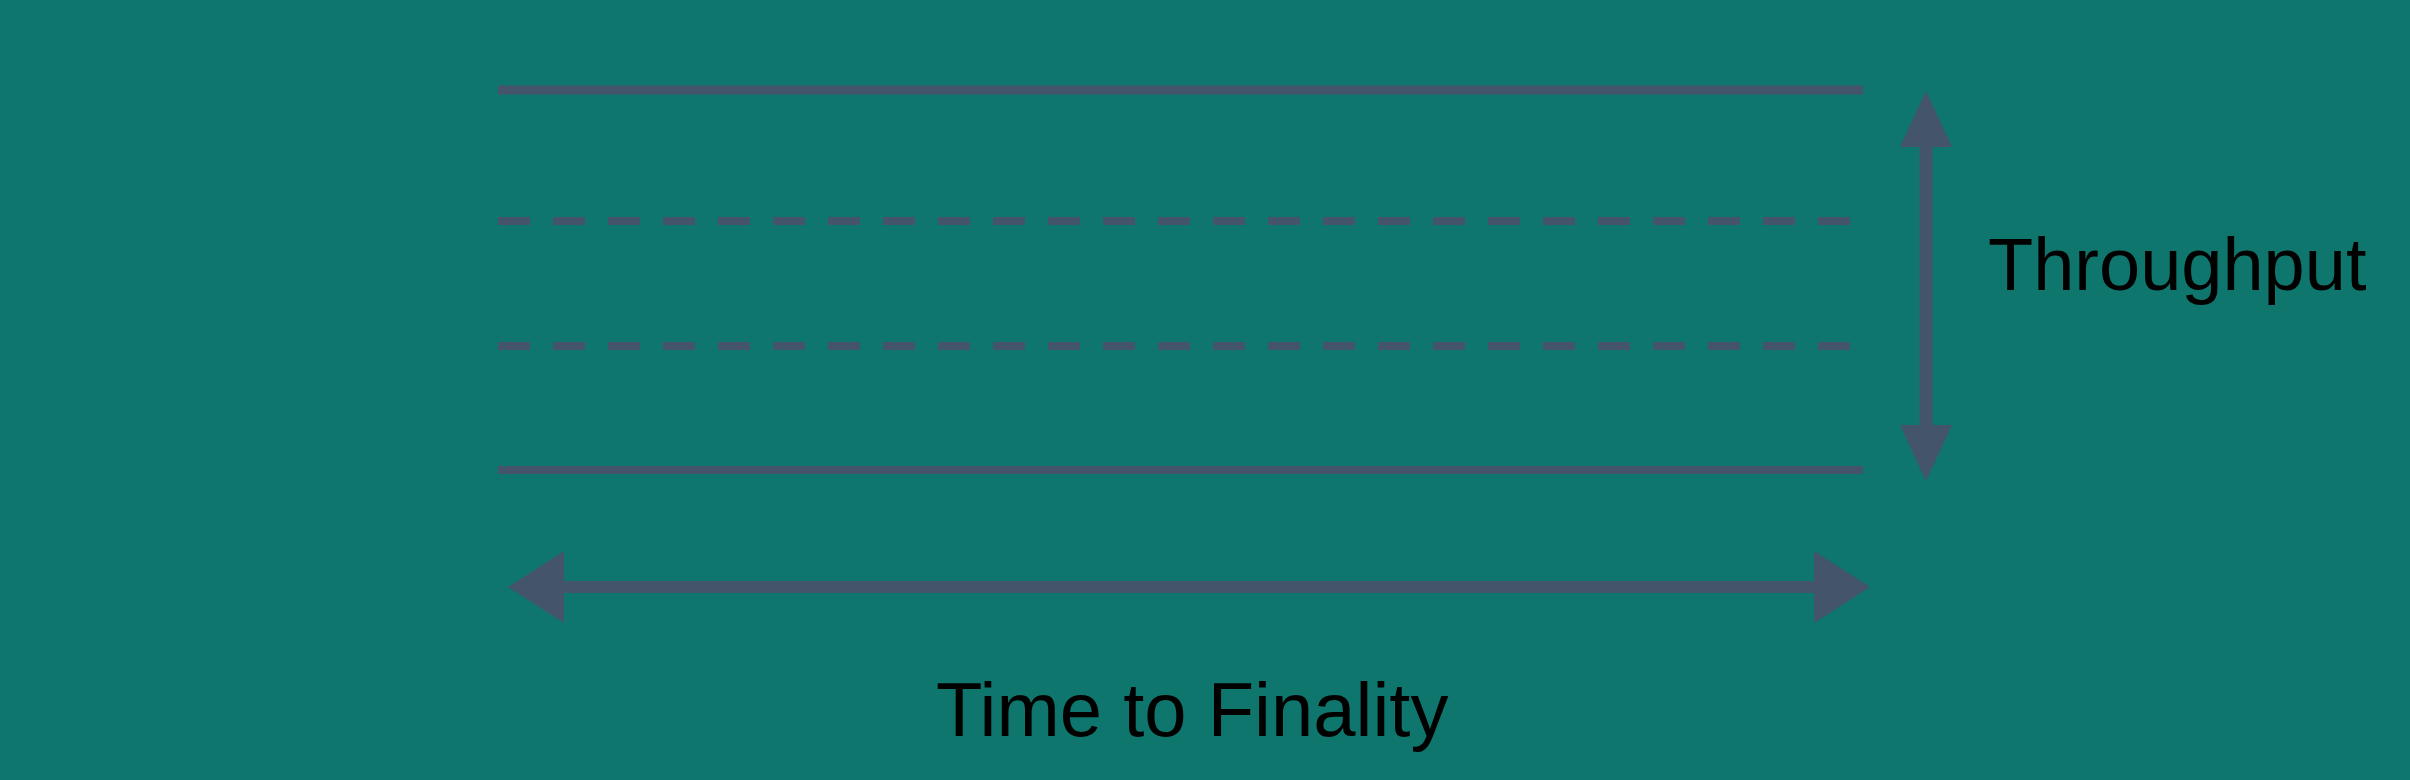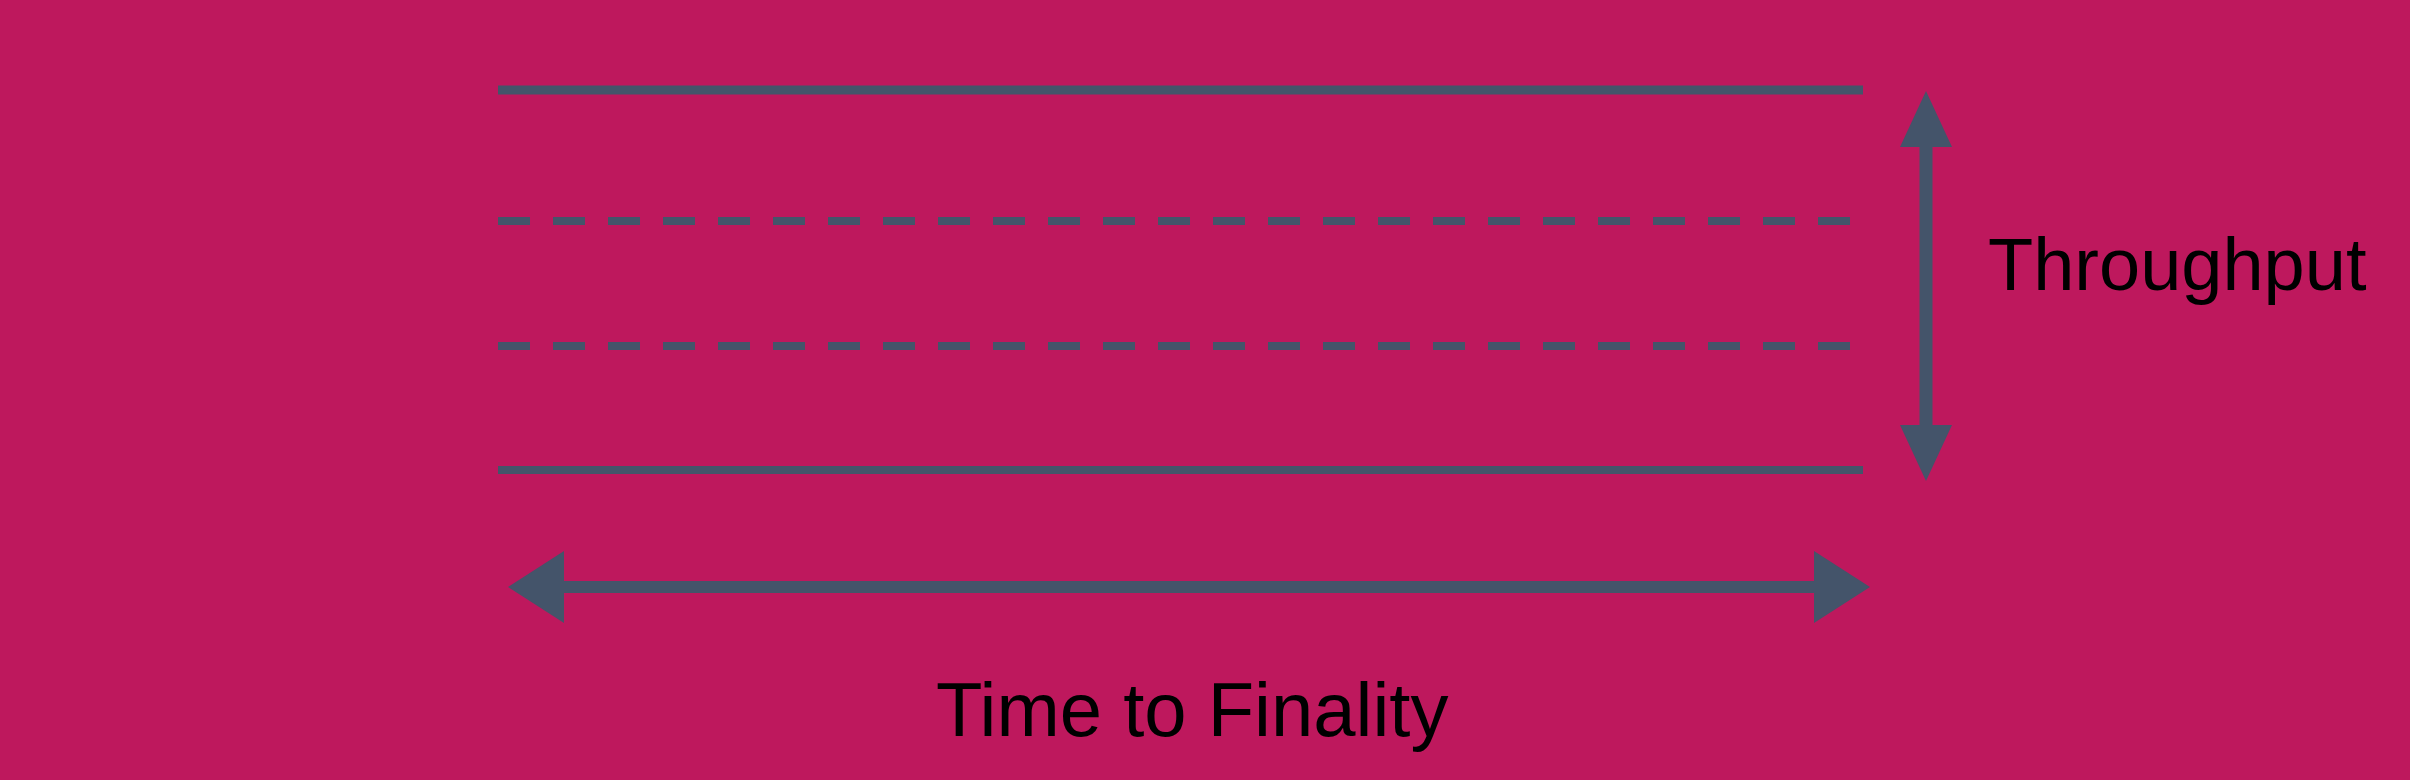--- a/index.html
+++ b/index.html
@@ -42,21 +42,21 @@
   }
   #time-to-finality-label {
     left: 936px;
     top: 672px;
     font-size: 76px;
   }
 </style>
 </head>
 <body>
 
-<div id="canvas" style="background: #be185d;">
+<div id="canvas" style="background: #0f766e;">
 
   <svg id="diagram-svg" viewBox="0 0 2410 780" xmlns="http://www.w3.org/2000/svg">
 
     <g>
       <line id="line-solid-top" x1="498" y1="90" x2="1863" y2="90" stroke="#44546A" stroke-width="9" stroke-linecap="butt"></line>
 
       <line id="line-dashed-1" x1="498" y1="221" x2="1863" y2="221" stroke="#44546A" stroke-width="8" stroke-linecap="butt" stroke-dasharray="32 23"></line>
 
       <line id="line-dashed-2" x1="498" y1="346" x2="1863" y2="346" stroke="#44546A" stroke-width="8" stroke-linecap="butt" stroke-dasharray="32 23"></line>
 

